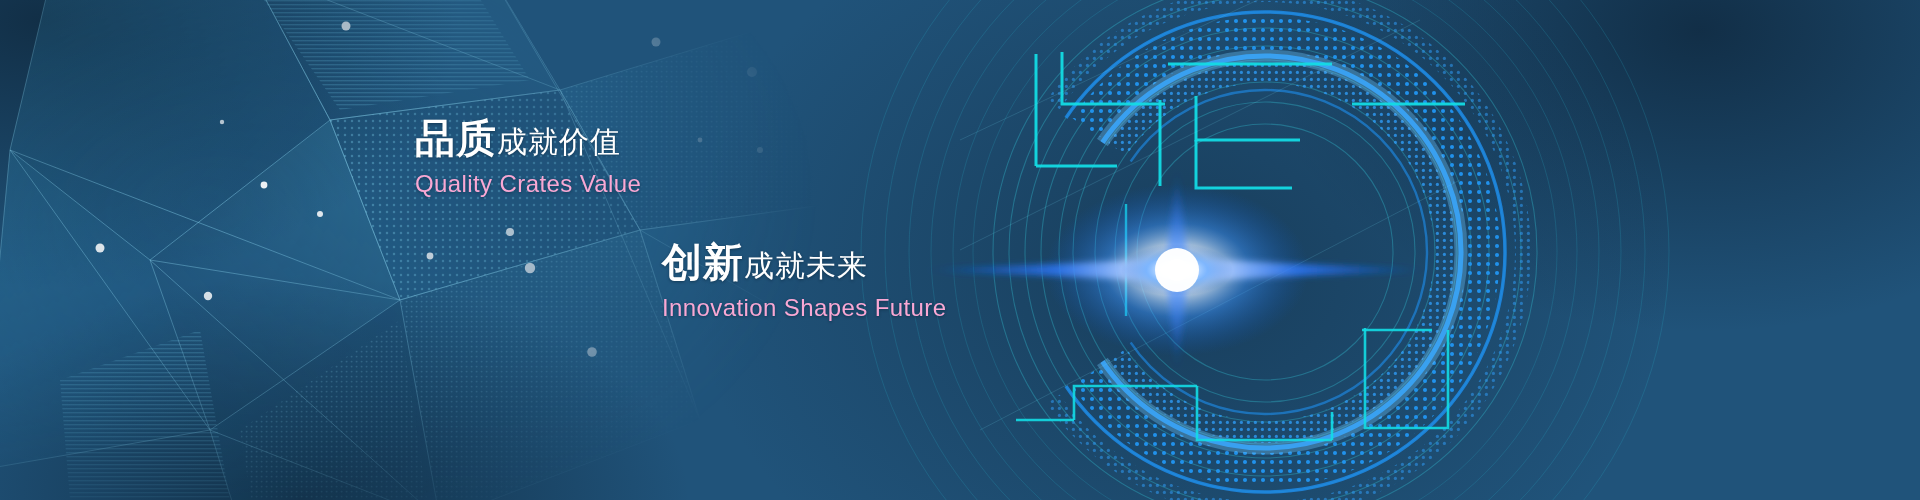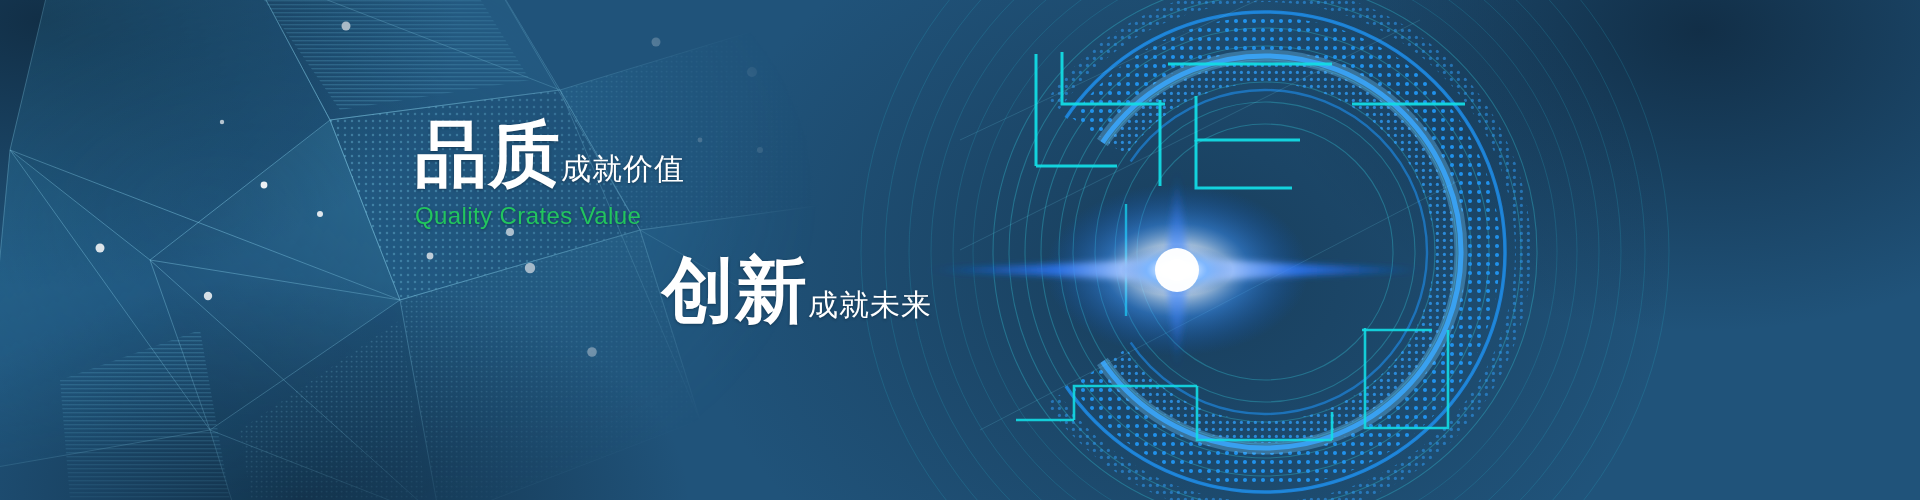--- a/index.html
+++ b/index.html
@@ -34,39 +34,39 @@
   
   .copy{position:absolute;z-index:40;}
   .copy .cn{
     white-space:nowrap;
     color:#ffffff;
     line-height:1;
     text-shadow:0 1px 3px rgba(4,24,40,.45);
   }
   .copy .cn .strong{
     font-weight:700;
-    font-size:72px;
+    font-size:40px;
     letter-spacing:1px;
   }
   .copy .cn .light{
     font-weight:400;
     font-size:30px;
     letter-spacing:1px;
   }
   .copy .en{
     margin-top:12px;
-    color:#22c55e;
+    color:#f9a8d4;
     font-size:24px;
     font-weight:400;
     letter-spacing:.4px;
     white-space:nowrap;
     text-shadow:0 1px 3px rgba(4,24,40,.45);
   }
   #headline-quality{left:415px;top:118px;}
-  #headline-innovation{left:662px;top:254px;}
+  #headline-innovation{left:662px;top:242px;}
 </style>
 </head>
 <body>
 
 <div class="banner">
 
   <div class="base"></div>
   <div class="base2"></div>
 
   <svg class="layer" viewBox="0 0 1920 500" preserveAspectRatio="none">
@@ -302,15 +302,16 @@
     <div class="cn">
       <span class="strong">品质</span><span class="light">成就价值</span>
     </div>
     <div class="en">Quality Crates Value</div>
   </div>
 
   <div class="copy" id="headline-innovation">
     <div class="cn">
       <span class="strong">创新</span><span class="light">成就未来</span>
     </div>
+    <div class="en">Innovation Shapes Future</div>
   </div>
 
 </div>
 
 </body></html>

